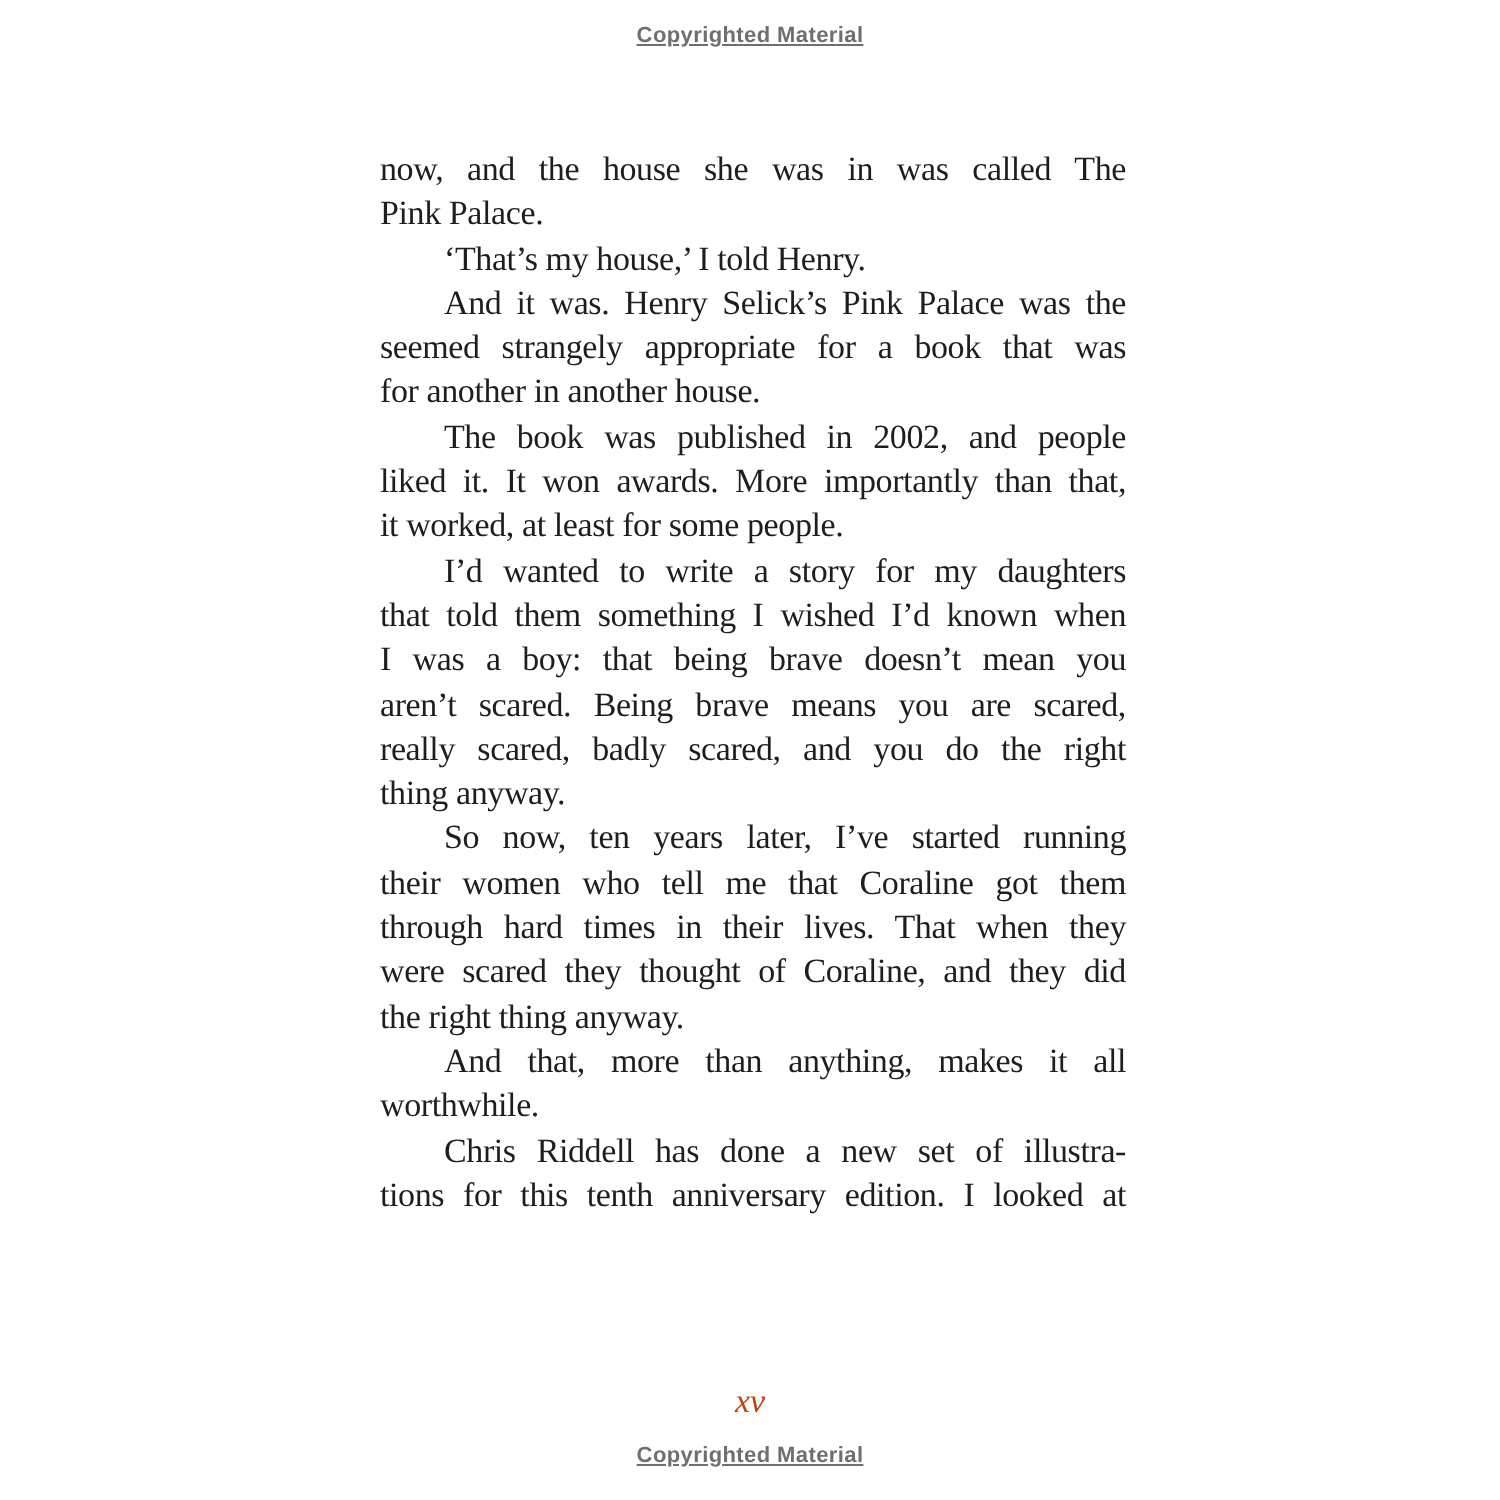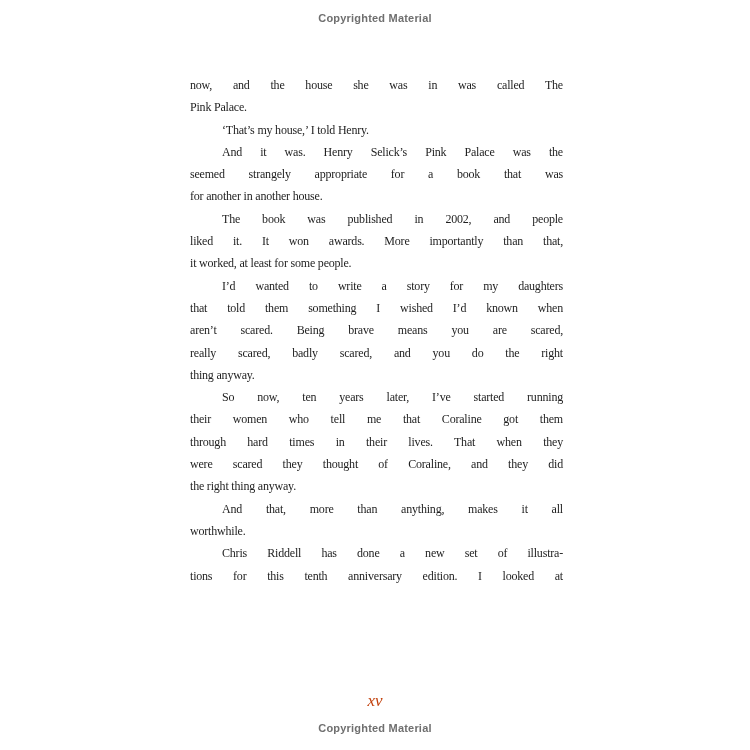--- a/index.html
+++ b/index.html
@@ -17,31 +17,32 @@
   .copyright {
     position: absolute;
     left: 0;
     right: 0;
     text-align: center;
     font-family: "Liberation Sans", sans-serif;
     font-size: 11px;
     font-weight: 700;
     color: #6f6f6f;
     letter-spacing: 0.2px;
+    text-decoration: underline;
   }
   .copyright.top { top: 12px; }
   .copyright.bottom { top: 722px; }
 
   .text-block {
     position: absolute;
     left: 190px;
     top: 74px;
     width: 373px;
     font-family: "Liberation Serif", serif;
-    font-size: 12px;
+    font-size: 17px;
     line-height: 22.3px;
     color: #1e1e1e;
     letter-spacing: -0.2px;
   }
   .paragraph { margin: 0; }
   .line {
     text-align: justify;
     text-justify: inter-word;
   }
   .line.fill { text-align-last: justify; }
@@ -82,20 +83,21 @@
         <div class="line end"><span>for another in another house.</span></div>
       </div>
       <div class="paragraph">
         <div class="line fill indent"><span>The book was published in 2002, and people</span></div>
         <div class="line fill"><span>liked it. It won awards. More importantly than that,</span></div>
         <div class="line end"><span>it worked, at least for some people.</span></div>
       </div>
       <div class="paragraph">
         <div class="line fill indent"><span>I’d wanted to write a story for my daughters</span></div>
         <div class="line fill"><span>that told them something I wished I’d known when</span></div>
+        <div class="line fill"><span>I was a boy: that being brave doesn’t mean you</span></div>
         <div class="line fill"><span>aren’t scared. Being brave means you are scared,</span></div>
         <div class="line fill"><span>really scared, badly scared, and you do the right</span></div>
         <div class="line end"><span>thing anyway.</span></div>
       </div>
       <div class="paragraph">
         <div class="line fill indent"><span>So now, ten years later, I’ve started running</span></div>
         <div class="line fill"><span>their women who tell me that </span><span class="italic">Coraline</span><span> got them</span></div>
         <div class="line fill"><span>through hard times in their lives. That when they</span></div>
         <div class="line fill"><span>were scared they thought of Coraline, and they did</span></div>
         <div class="line end"><span>the right thing anyway.</span></div>

